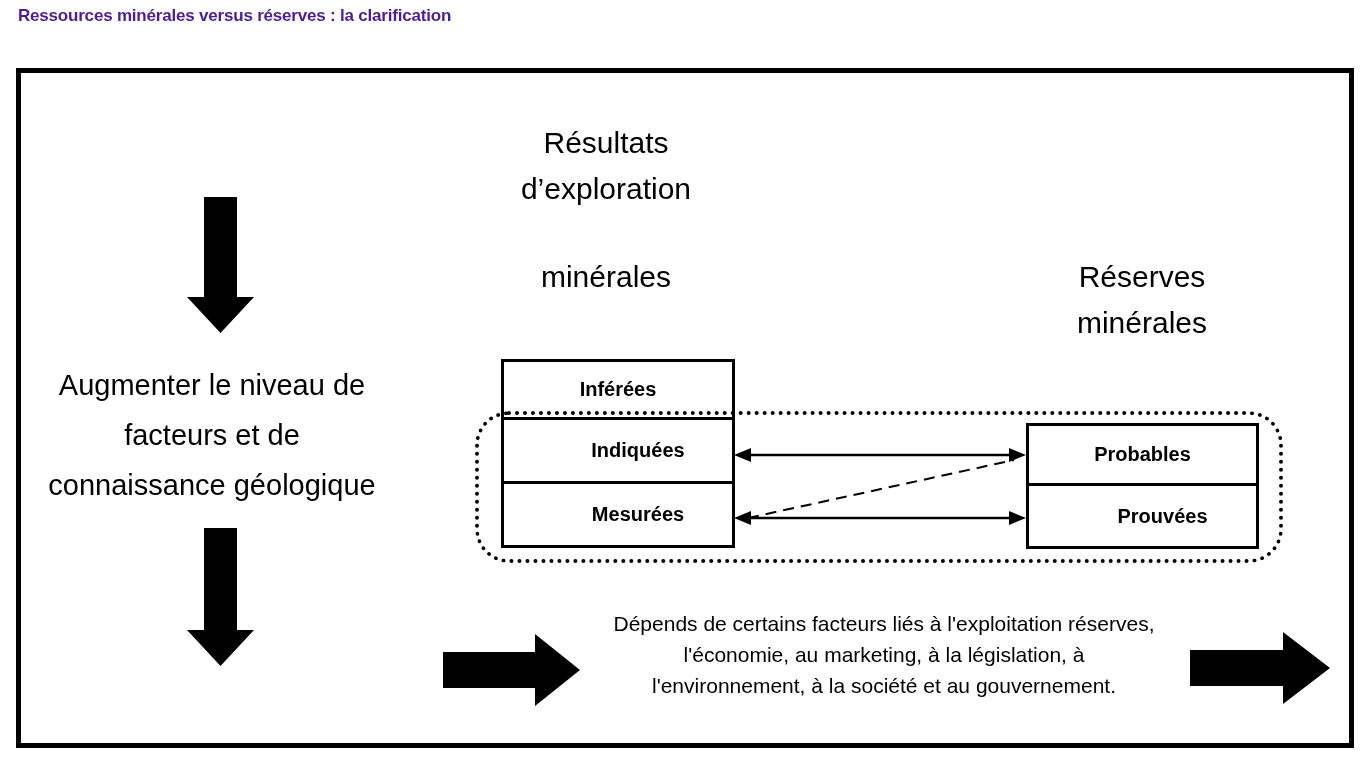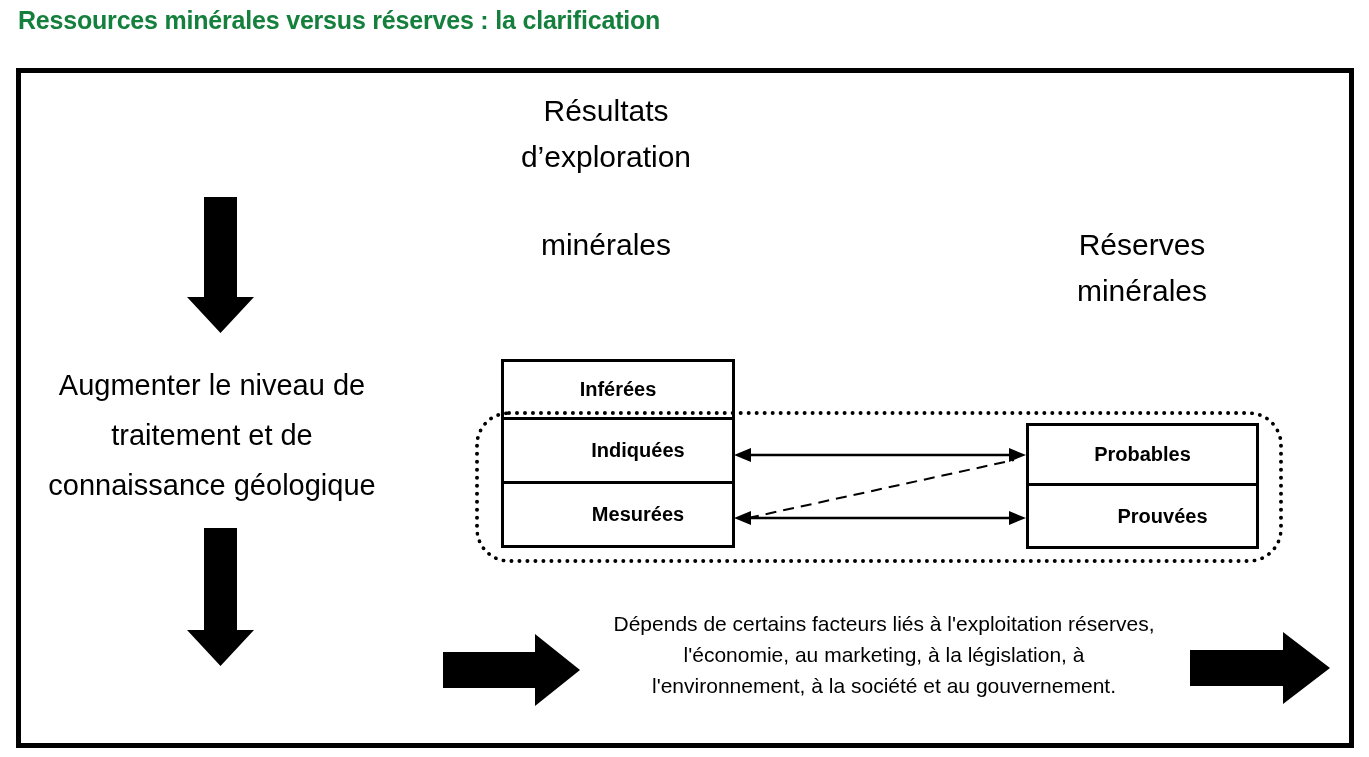--- a/index.html
+++ b/index.html
@@ -14,23 +14,23 @@
     overflow: hidden;
     font-family: "Liberation Sans", sans-serif;
     color: #000000;
   }
 
   
   #diagram-title {
     position: absolute;
     left: 18px;
     top: 6px;
-    font-size: 25px;
+    font-size: 17px;
     font-weight: bold;
-    color: #15803d;
+    color: #4c1d95;
     letter-spacing: -0.2px;
     white-space: nowrap;
   }
 
   
   #outer-frame {
     position: absolute;
     left: 16px;
     top: 68px;
     width: 1338px;
@@ -40,20 +40,21 @@
     background: #ffffff;
   }
 
   
   .col-header {
     position: absolute;
     text-align: center;
     font-size: 30px;
     line-height: 46px;
     color: #000000;
+    margin-top: 32px;
   }
   #header-exploration { left: 470px; top: 88px;  width: 272px; }
   #header-resources   { left: 470px; top: 222px; width: 272px; }
   #header-reserves    { left: 1006px; top: 222px; width: 272px; }
 
   
   #left-instruction {
     position: absolute;
     left: 2px;
     top: 360px;
@@ -140,21 +141,21 @@
   <div>minérales</div>
 </div>
 
 <div class="col-header" id="header-reserves">
   <div>Réserves</div>
   <div>minérales</div>
 </div>
 
 <div id="left-instruction">
   <div>Augmenter le niveau de</div>
-  <div>traitement et de</div>
+  <div>facteurs et de</div>
   <div>connaissance géologique</div>
 </div>
 
 <div id="dotted-envelope"></div>
 
 <svg id="shapes-layer" viewBox="0 0 1369 757">
 
   <polygon fill="#000000" points="204,197 237,197 237,297 254,297 220.5,333 187,297 204,297"></polygon>
 
   <polygon fill="#000000" points="204,528 237,528 237,630 254,630 220.5,666 187,630 204,630"></polygon>

